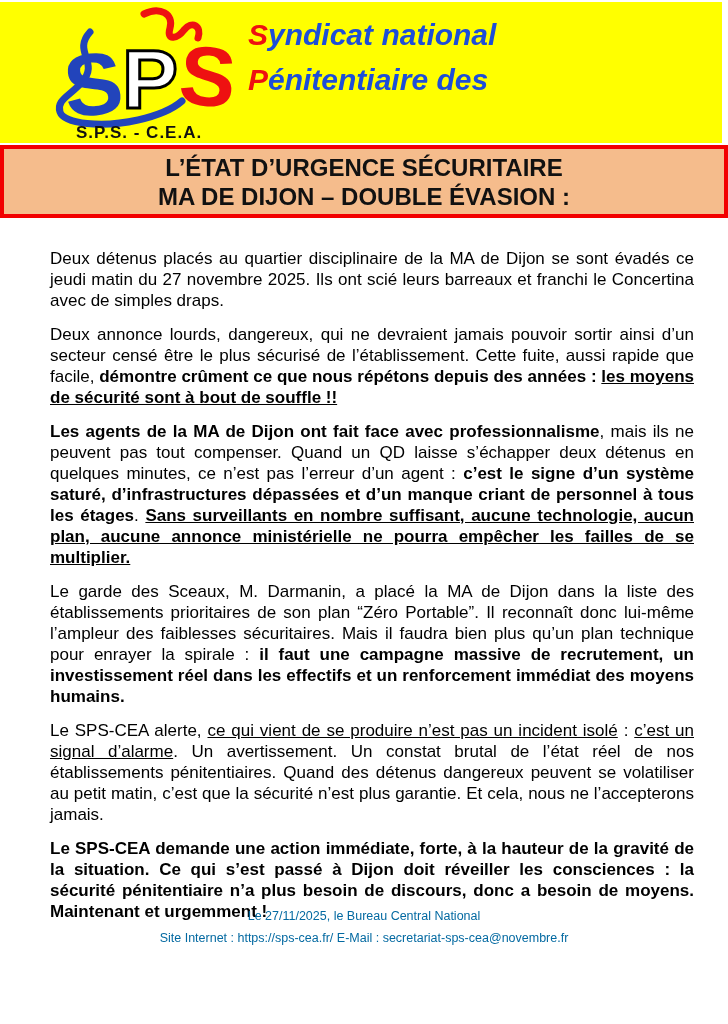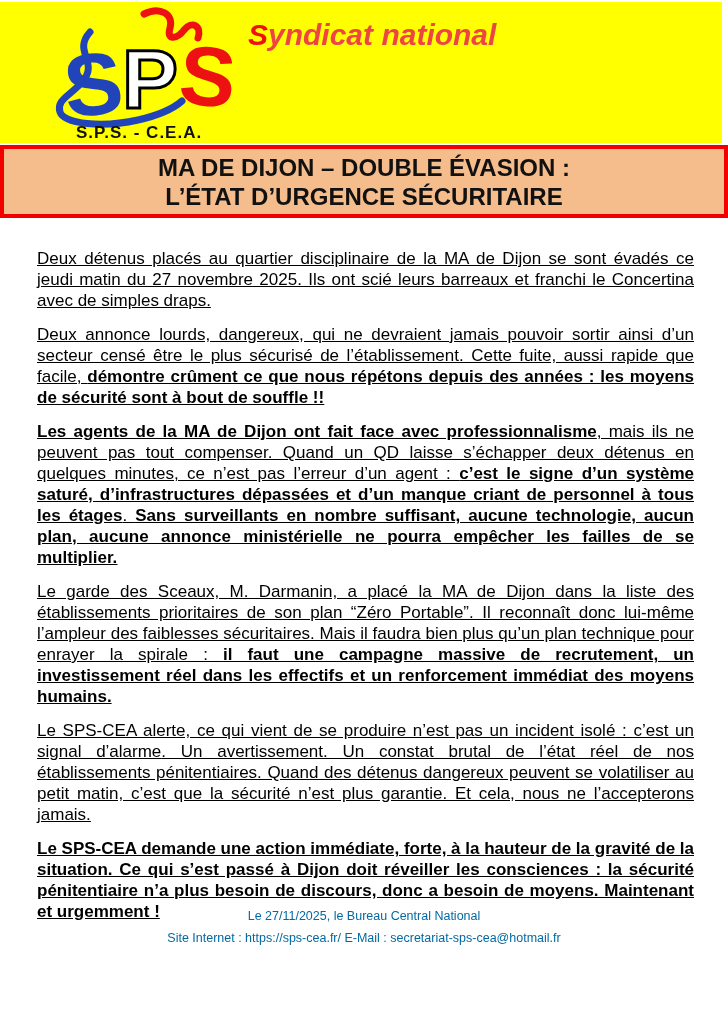--- a/index.html
+++ b/index.html
@@ -18,41 +18,40 @@
     background:#FFFF00;
   }
   .logo-svg{position:absolute;left:42px;top:2px;}
   .title-block{
     position:absolute;left:248px;top:10px;
     font-style:italic;font-weight:bold;
     font-size:30px;line-height:45px;
     letter-spacing:0px;
   }
   .title-line .first{color:#EE1111;}
-  .title-line .rest{color:#ef4444;}
+  .title-line .rest{color:#1d4ed8;}
   
   .banner{
     position:absolute;left:0;top:145px;width:720px;height:65px;
     background:#F5BC8C;
     border:4px solid #F20000;
     display:flex;flex-direction:column;align-items:center;justify-content:center;
   }
   .banner-line{
     font-weight:bold;font-size:24px;line-height:29px;
     text-align:center;color:#111;
   }
   
   .content{
     position:absolute;left:34px;top:248px;width:660px;
   }
   .para{
-    margin:0 0 13px 3px;
+    margin:0 0 13px 16px;
     font-size:17px;line-height:21px;
     text-align:justify;
-    text-decoration:underline;
   }
   .para span.b{font-weight:bold;}
   .para span.u{text-decoration:underline;}
   
   .footer{
     position:absolute;left:0;top:905px;width:728px;
     text-align:center;font-size:12.5px;line-height:22px;color:#0369a1;
   }
 </style>
 </head>
@@ -72,35 +71,38 @@
       <text x="80" y="104" font-family="Liberation Sans, sans-serif" font-weight="bold" font-size="84" fill="#FFFFFF" stroke="#000000" stroke-width="3">P</text>
       <text x="138" y="102" font-family="Liberation Sans, sans-serif" font-weight="bold" font-size="84" fill="#EE1111" transform="rotate(5 170 70)">S</text>
 
       <text x="34" y="134" font-family="Liberation Sans, sans-serif" font-weight="bold" font-size="17" fill="#111111" letter-spacing="1">S.P.S. - C.E.A.</text>
     </svg>
 
     <div class="title-block">
       <div class="title-line">
         <span class="first">S</span><span class="rest">yndicat national</span>
       </div>
+      <div class="title-line">
+        <span class="first">P</span><span class="rest">énitentiaire des</span>
+      </div>
     </div>
   </div>
 
   <div class="banner">
+    <div class="banner-line">L’ÉTAT D’URGENCE SÉCURITAIRE</div>
     <div class="banner-line">MA DE DIJON – DOUBLE ÉVASION :</div>
-    <div class="banner-line">L’ÉTAT D’URGENCE SÉCURITAIRE</div>
   </div>
 
   <div class="content" id="body-paragraphs">
       <p class="para"><span>Deux détenus placés au quartier disciplinaire de la MA de Dijon se sont évadés ce jeudi matin du 27 novembre 2025. Ils ont scié leurs barreaux et franchi le Concertina avec de simples draps.</span></p>
       <p class="para"><span>Deux annonce lourds, dangereux, qui ne devraient jamais pouvoir sortir ainsi d’un secteur censé être le plus sécurisé de l’établissement. Cette fuite, aussi rapide que facile, </span><span class="b">démontre crûment ce que nous répétons depuis des années : </span><span class="b u">les moyens de sécurité sont à bout de souffle !!</span></p>
       <p class="para"><span class="b">Les agents de la MA de Dijon ont fait face avec professionnalisme</span><span>, mais ils ne peuvent pas tout compenser. Quand un QD laisse s’échapper deux détenus en quelques minutes, ce n’est pas l’erreur d’un agent : </span><span class="b">c’est le signe d’un système saturé, d’infrastructures dépassées et d’un manque criant de personnel à tous les étages</span><span>. </span><span class="b u">Sans surveillants en nombre suffisant, aucune technologie, aucun plan, aucune annonce ministérielle ne pourra empêcher les failles de se multiplier.</span></p>
       <p class="para"><span>Le garde des Sceaux, M. Darmanin, a placé la MA de Dijon dans la liste des établissements prioritaires de son plan “Zéro Portable”. Il reconnaît donc lui-même l’ampleur des faiblesses sécuritaires. Mais il faudra bien plus qu’un plan technique pour enrayer la spirale : </span><span class="b">il faut une campagne massive de recrutement, un investissement réel dans les effectifs et un renforcement immédiat des moyens humains.</span></p>
       <p class="para"><span>Le SPS-CEA alerte, </span><span class="u">ce qui vient de se produire n’est pas un incident isolé</span><span> : </span><span class="u">c’est un signal d’alarme</span><span>. Un avertissement. Un constat brutal de l’état réel de nos établissements pénitentiaires. Quand des détenus dangereux peuvent se volatiliser au petit matin, c’est que la sécurité n’est plus garantie. Et cela, nous ne l’accepterons jamais.</span></p>
       <p class="para"><span class="b">Le SPS-CEA demande une action immédiate, forte, à la hauteur de la gravité de la situation. Ce qui s’est passé à Dijon doit réveiller les consciences : la sécurité pénitentiaire n’a plus besoin de discours, donc a besoin de moyens. Maintenant et urgemment !</span></p>
     </div>
 
   <div class="footer">
     <div>Le 27/11/2025, le Bureau Central National</div>
-    <div>Site Internet : https://sps-cea.fr/ E-Mail : secretariat-sps-cea@hotmail.fr</div>
+    <div>Site Internet : https://sps-cea.fr/ E-Mail : secretariat-sps-cea@novembre.fr</div>
   </div>
 
 </div>
 
 </body></html>

